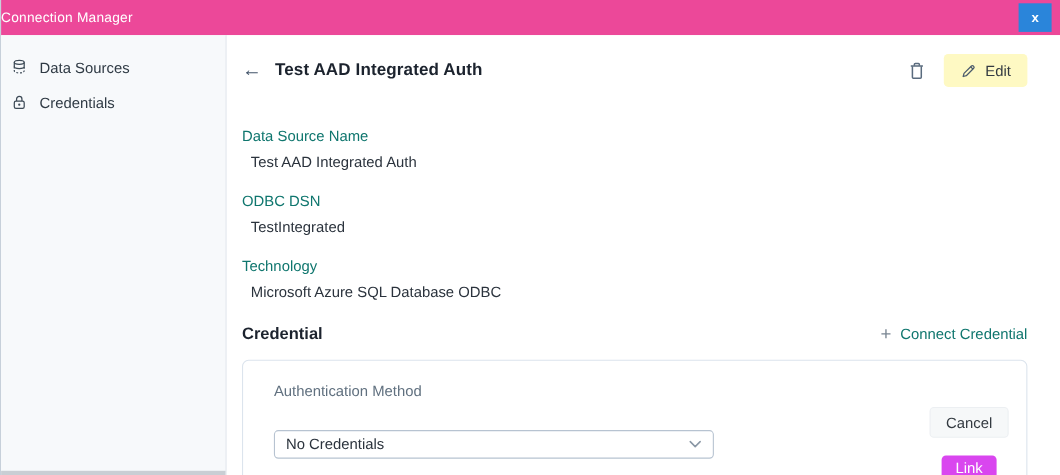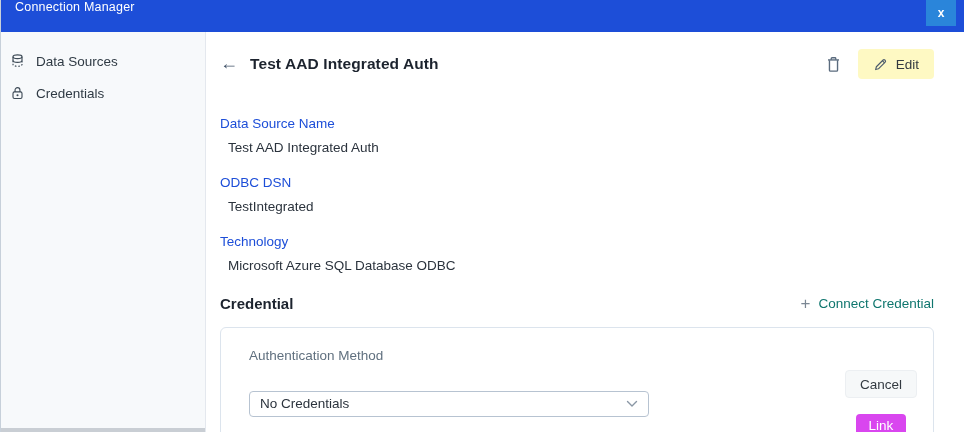--- a/index.html
+++ b/index.html
@@ -6,22 +6,22 @@
   html,body { width:964px; height:432px; }
   body {
     font-family:"Liberation Sans","DejaVu Sans",sans-serif;
     background:#ffffff; overflow:hidden;
     -webkit-font-smoothing:antialiased;
   }
   .window { width:964px; height:432px; display:flex; flex-direction:column; background:#fff;
     border-left:1px solid #c7d0da; }
 
   
-  .titlebar { height:32px; background:#1d4ed8; display:flex; align-items:flex-start;
-    padding-left:14px; flex:0 0 32px; }
+  .titlebar { height:32px; background:#ec4899; display:flex; align-items:center;
+    flex:0 0 32px; }
   .titlebar-title { color:#ffffff; font-size:12.5px; letter-spacing:.2px; }
   .close-btn { margin-left:auto; margin-right:8px; width:30px; height:26px;
     background:#2a85da; display:flex; align-items:center; justify-content:center;
     cursor:pointer; }
   .close-btn span { color:#fff; font-size:12px; font-weight:bold; line-height:1; }
 
   
   .body { flex:1; display:flex; min-height:0; position:relative; }
 
   
@@ -43,21 +43,21 @@
   .header-actions { margin-left:auto; display:flex; align-items:center; gap:16px; }
   .trash-btn { color:#5a6b7e; display:flex; align-items:center; cursor:pointer; }
   .edit-btn { background:#fef9c3; border:none; border-radius:4px; height:30px; padding:0 15px;
     display:flex; align-items:center; gap:8px; font-size:13.5px; color:#333a41; cursor:pointer;
     font-family:inherit; }
   .edit-btn .icn { color:#4a5a6b; display:flex; }
 
   
   .fields { margin-top:36px; }
   .field { margin-bottom:20px; }
-  .field-label { font-size:13.5px; color:#1d4ed8; margin-bottom:9px; }
+  .field-label { font-size:13.5px; color:#0f766e; margin-bottom:9px; }
   .field-value { font-size:13.5px; color:#2b333d; margin-left:8px; }
 
   
   .connections-row { display:flex; align-items:center; margin-top:22px; }
   .connections-title { font-size:15px; font-weight:bold; color:#1c232e; }
   .connect-cred { margin-left:auto; display:flex; align-items:center; gap:8px; cursor:pointer; }
   .connect-cred .plus { color:#7b8794; font-size:17px; line-height:1; font-weight:400; }
   .connect-cred .lbl { color:#0f766e; font-size:13.5px; }
 
   

